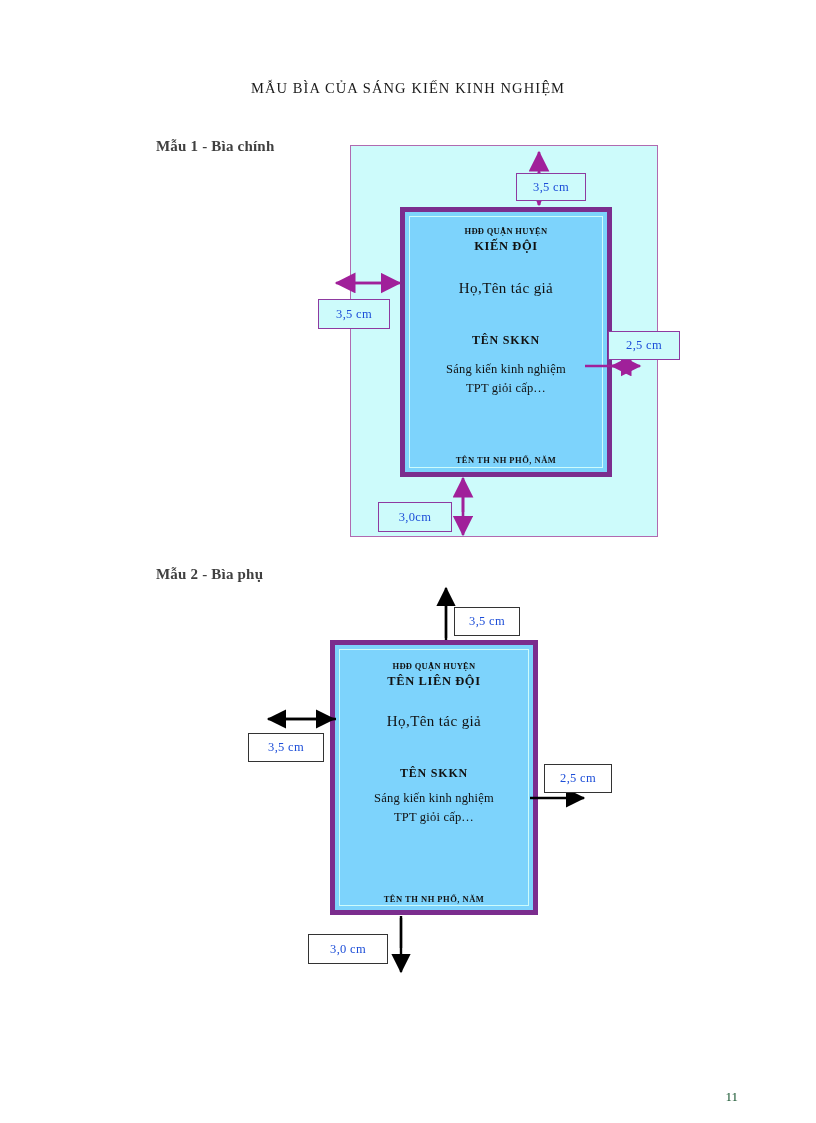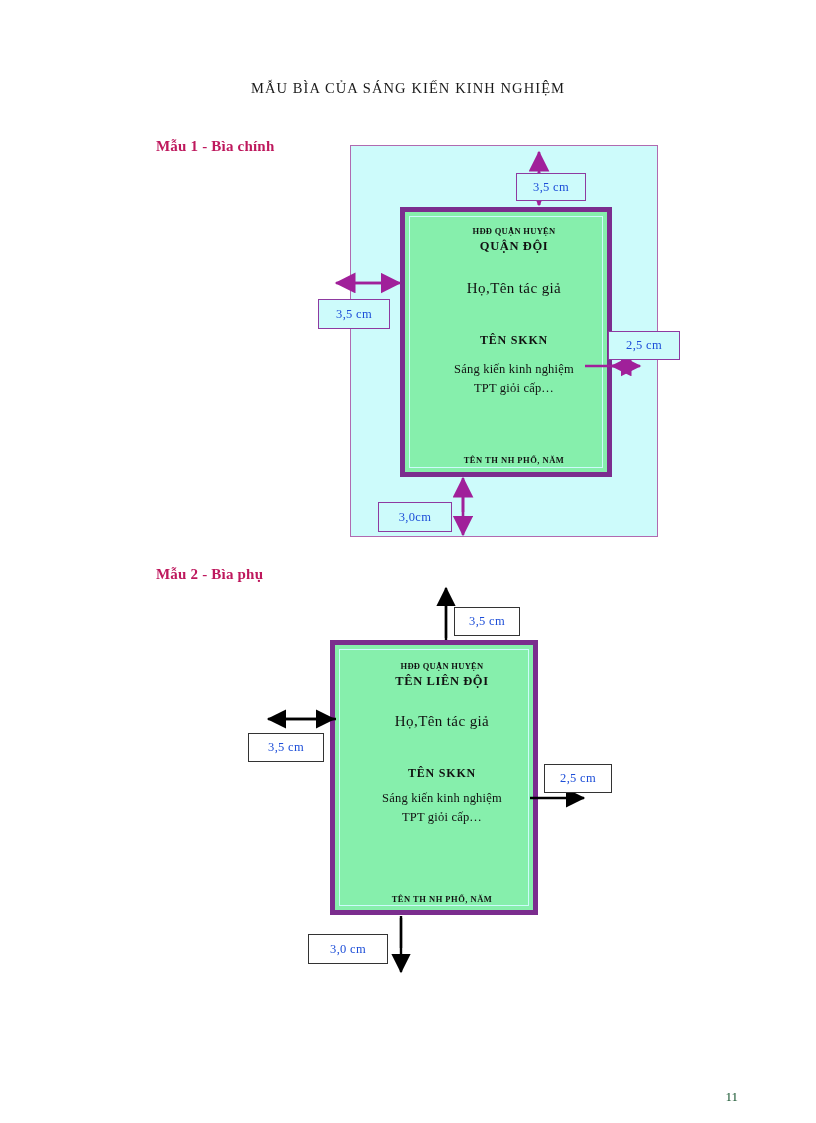--- a/index.html
+++ b/index.html
@@ -20,40 +20,39 @@
     letter-spacing:1.1px;
     color:#1a1a1a;
     font-weight:400;
   }
 
   
   .section-caption{
     position:absolute;
     font-weight:bold;
     font-size:15px;
-    color:#be185d;
+    color:#404040;
     letter-spacing:.2px;
     white-space:nowrap;
   }
   #cap1{left:156px;top:138px;}
   #cap2{left:156px;top:566px;}
 
   
   .outer-page{
     position:absolute;
     background:#cdfbfb;
     border:1px solid #b06ab0;
     box-sizing:border-box;
   }
   .cover-box{
     position:absolute;
-    background:#86efac;
+    background:#7dd3fc;
     border:5px solid #7b2d8e;
     box-sizing:border-box;
-    padding-left:8px;
   }
   .cover-inner-line{
     position:absolute;
     left:4px;top:4px;right:4px;bottom:4px;
     border:1px solid #cdfbfb;
     pointer-events:none;
   }
 
   
   .cv-txt{position:absolute;width:100%;text-align:center;color:#111;white-space:nowrap;}
@@ -95,21 +94,21 @@
 
   <div class="doc-title">MẪU BÌA CỦA SÁNG KIẾN KINH NGHIỆM</div>
 
   <div class="section-caption" id="cap1">Mẫu 1 - Bìa chính</div>
 
   <div class="outer-page" style="left:350px;top:145px;width:308px;height:392px;"></div>
 
   <div class="cover-box" style="left:400px;top:207px;width:212px;height:270px;">
     <div class="cover-inner-line"></div>
     <div class="cv-txt cv-org" style="top:14px;">HĐĐ QUẬN HUYỆN</div>
-    <div class="cv-txt cv-unit" style="top:27px;">QUẬN ĐỘI</div>
+    <div class="cv-txt cv-unit" style="top:27px;">KIẾN ĐỘI</div>
     <div class="cv-txt cv-author" style="top:68px;">Họ,Tên  tác giả</div>
     <div class="cv-txt cv-skkn" style="top:121px;">TÊN SKKN</div>
     <div class="cv-txt cv-line1" style="top:150px;">Sáng kiến kinh nghiệm</div>
     <div class="cv-txt cv-line2" style="top:169px;">TPT giỏi cấp…</div>
     <div class="cv-txt cv-foot" style="top:243px;">TÊN TH  NH PHỐ, NĂM</div>
   </div>
 
   <svg class="arrow-svg" style="left:0;top:0;width:816px;height:1123px;">
     <defs>
       <marker id="ph-p" markerWidth="9" markerHeight="9" refX="7.5" refY="4" orient="auto">

